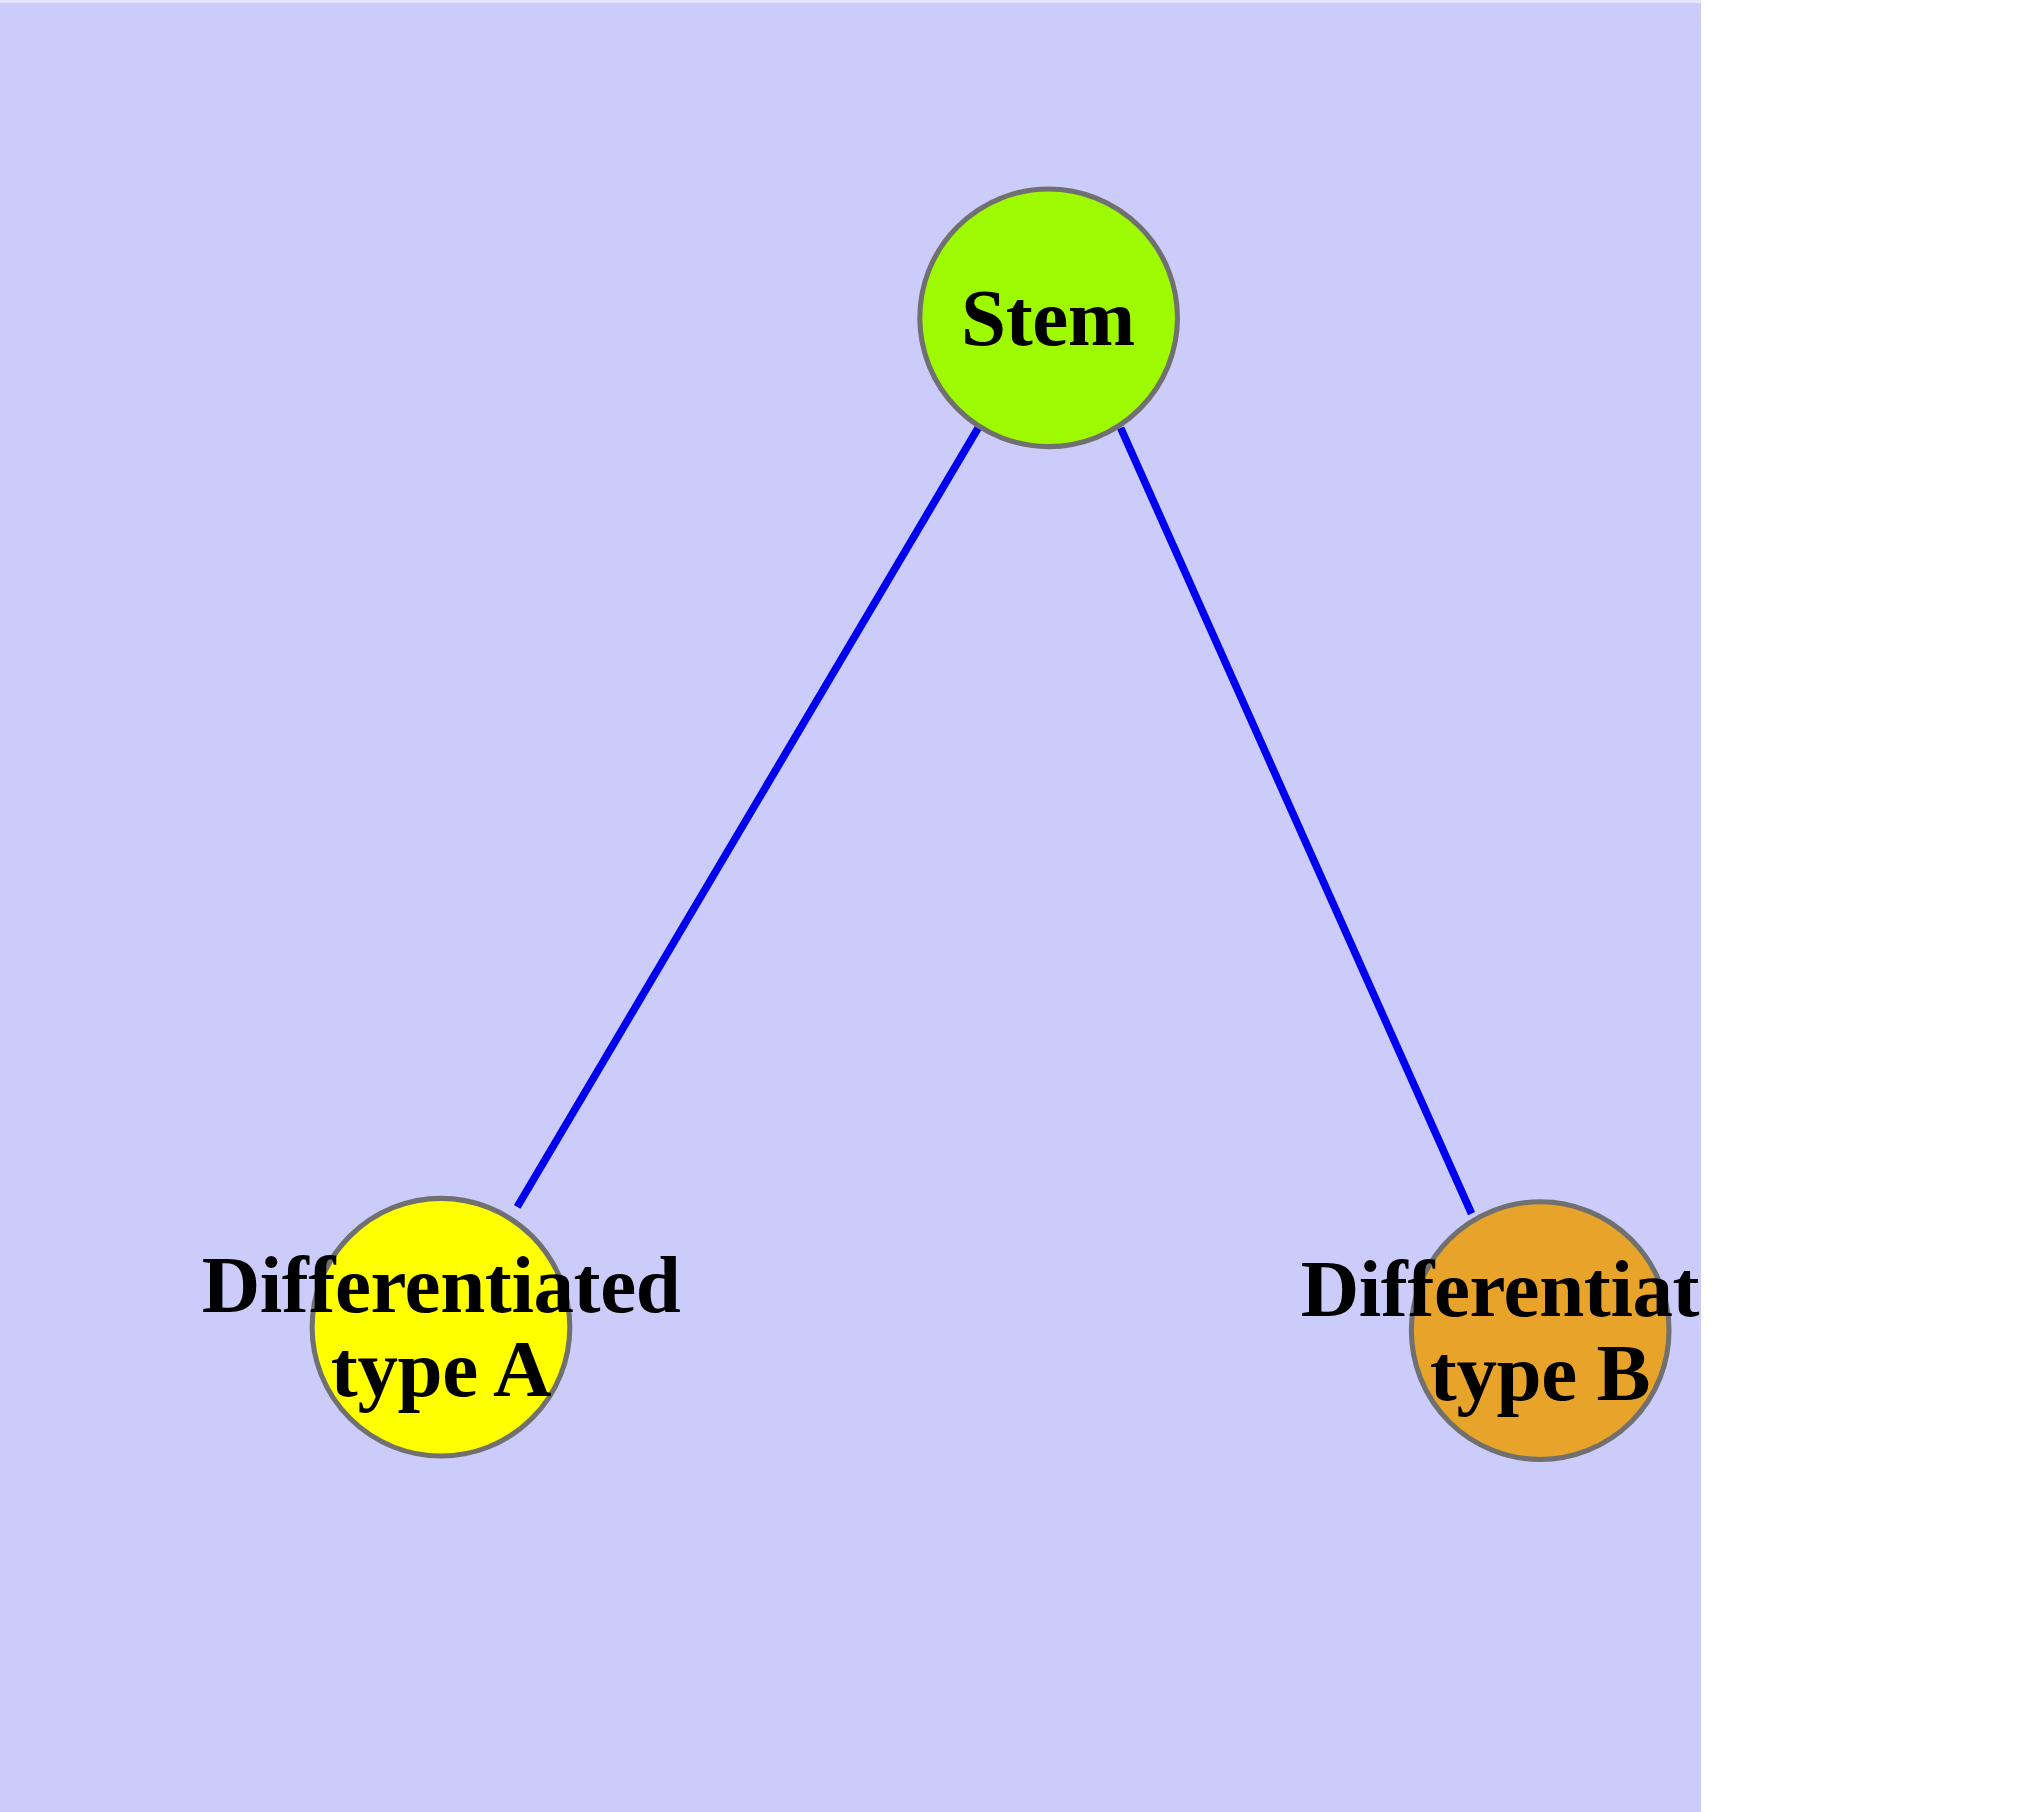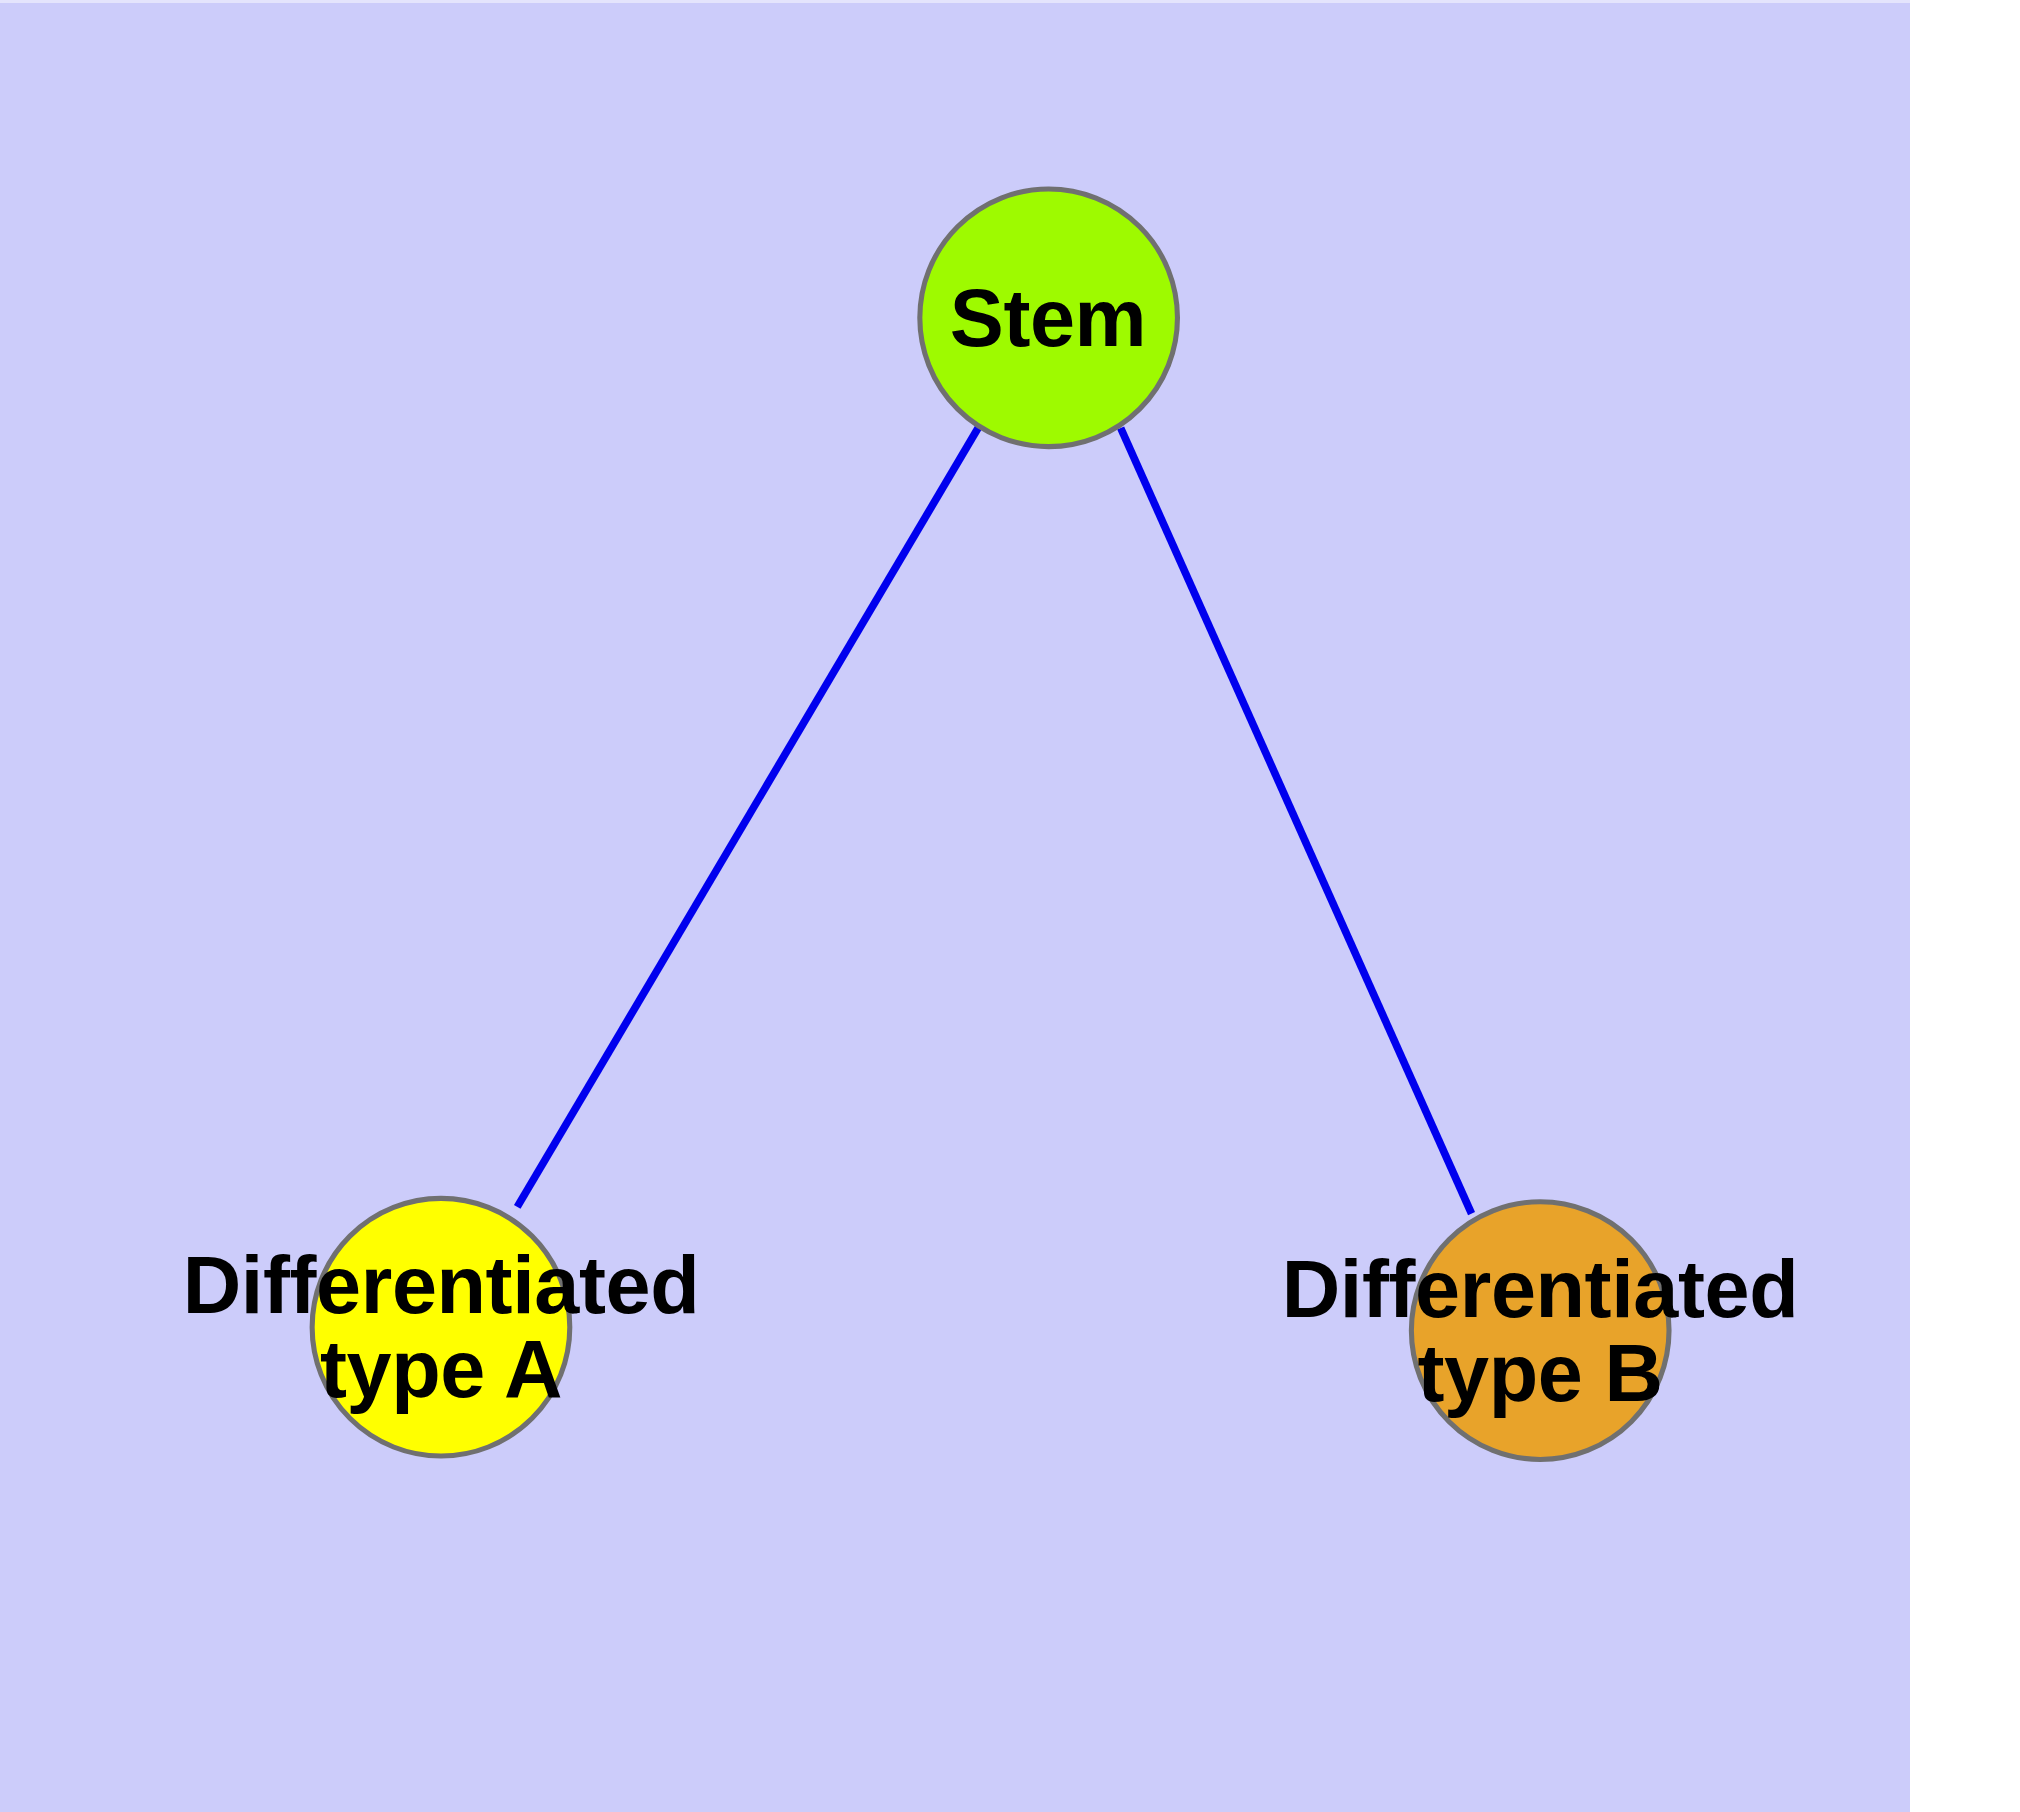--- a/index.html
+++ b/index.html
@@ -3,25 +3,25 @@
 <meta charset="utf-8">
 <title>Cell differentiation graph</title>
 <style>
   html, body {
     margin: 0;
     padding: 0;
     background: #ffffff;
   }
   #canvas {
     position: relative;
-    width: 1910px;
+    width: 1701px;
     height: 1812px;
     overflow: hidden;
     background: #ccccfa;
-    font-family: Liberation Sans, sans-serif;
+    font-family: Liberation Serif, serif;
   }
   #canvas::before {
     content: "";
     position: absolute;
     left: 0; top: 0;
     width: 2021px;
     height: 2.5px;
     background: #e4e4fc;
     pointer-events: none;
   }

